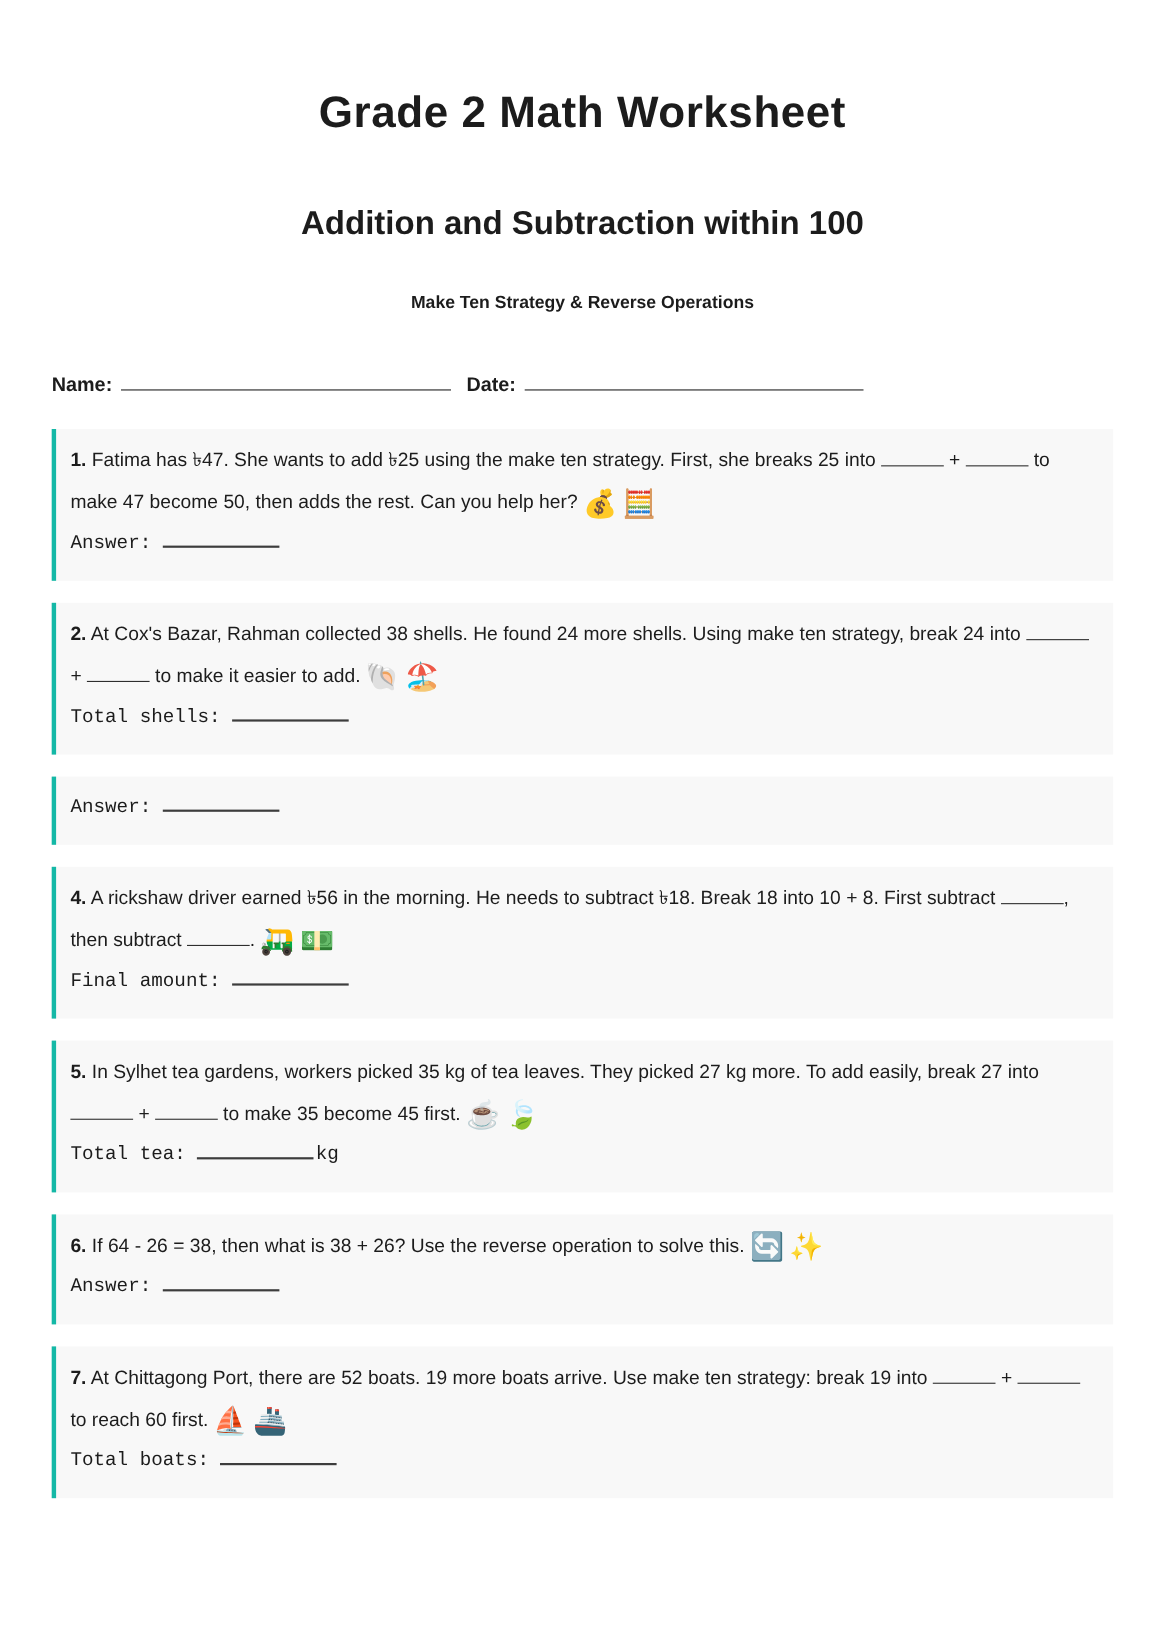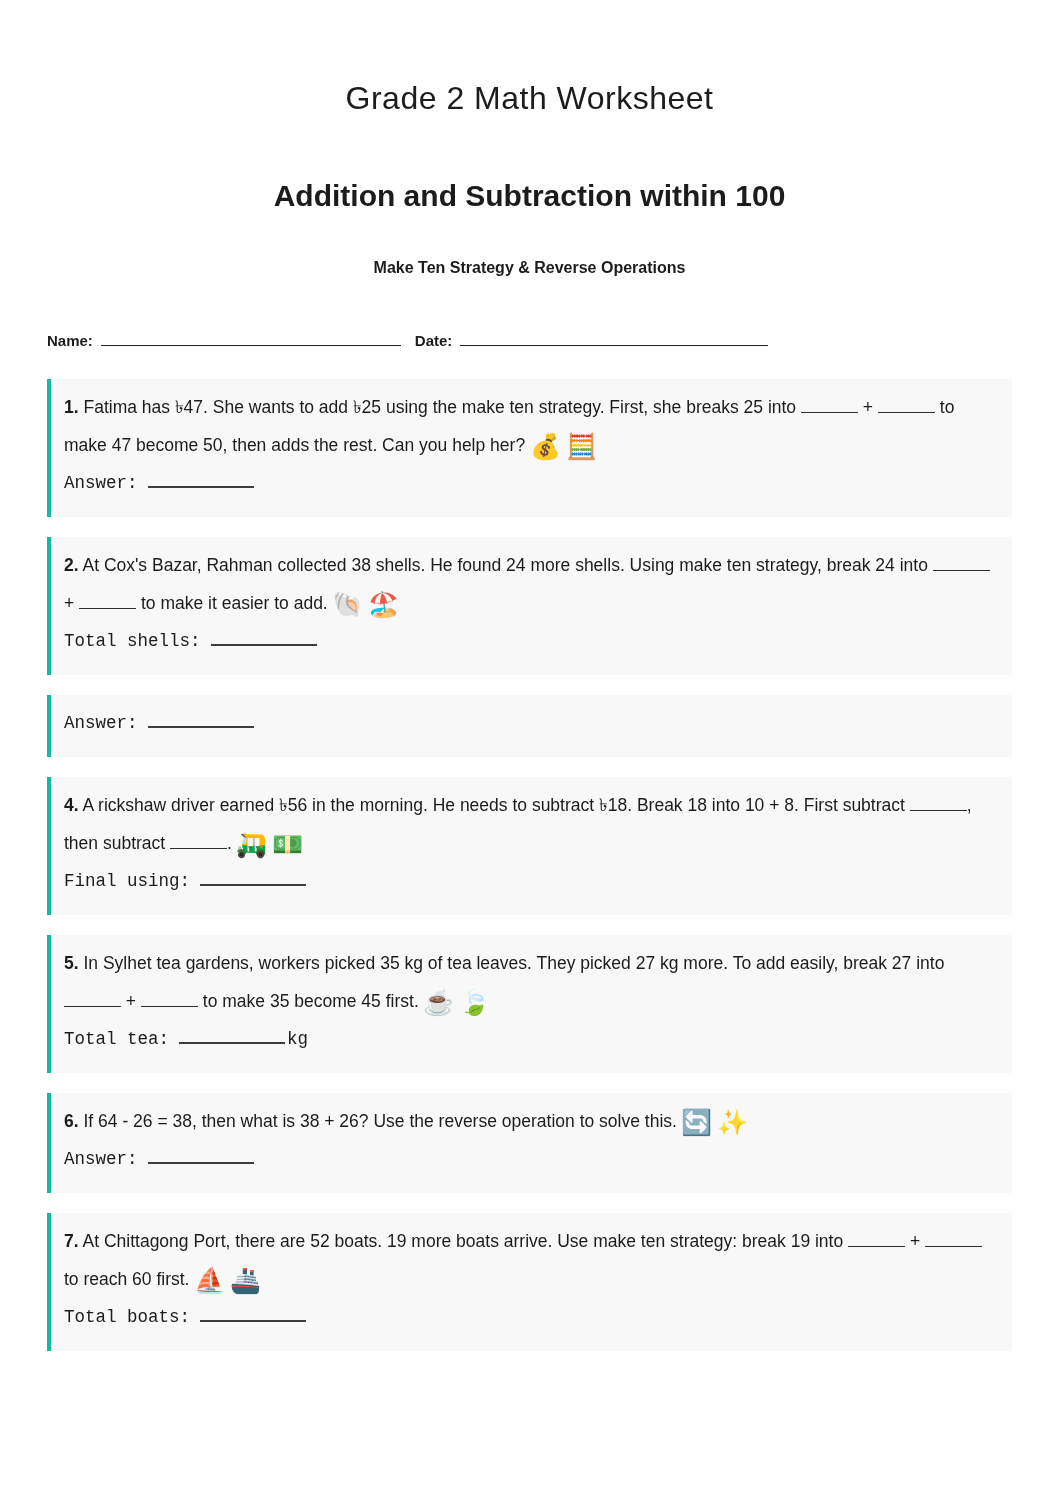--- a/index.html
+++ b/index.html
@@ -12,40 +12,40 @@
     min-height: 1498px;
     font-family: "Liberation Sans", sans-serif;
     color: #1c1c1c;
     position: relative;
   }
   .content {
     padding: 0 47px;
   }
   h1.title {
     text-align: center;
-    font-size: 32px;
-    font-weight: normal;
+    font-size: 40px;
+    font-weight: bold;
     margin: 80px 0 0 0;
     letter-spacing: 0.5px;
   }
   h2.subtitle {
     text-align: center;
     font-size: 30px;
     font-weight: bold;
     margin: 62px 0 0 0;
   }
   h3.topic {
     text-align: center;
     font-size: 16px;
     font-weight: bold;
     margin: 46px 0 0 0;
   }
   .namedate {
     margin-top: 54px;
-    font-size: 15px;
+    font-size: 18px;
     font-weight: bold;
     white-space: nowrap;
   }
   .writein-line {
     display: inline-block;
     border-bottom: 1.5px solid #222222;
     height: 14px;
     vertical-align: baseline;
   }
   .name-line { width: 300px; margin-left: 8px; margin-right: 14px; }
@@ -107,21 +107,21 @@
       </section>
       <section class="qbox">
         <p class="qtext"><span class="qnum">2.</span> <span>At Cox's Bazar, Rahman collected 38 shells. He found 24 more shells. Using make ten strategy, break 24 into </span><span class="blank"></span><span> + </span><span class="blank"></span><span> to make it easier to add. </span><span class="emoji">🐚</span><span> </span><span class="emoji">🏖️</span></p>
         <div class="answer-row"><span>Total shells:</span><span class="answer-line"></span></div>
       </section>
       <section class="qbox">
         <div class="answer-row"><span>Answer:</span><span class="answer-line"></span></div>
       </section>
       <section class="qbox">
         <p class="qtext"><span class="qnum">4.</span> <span>A rickshaw driver earned ৳56 in the morning. He needs to subtract ৳18. Break 18 into 10 + 8. First subtract </span><span class="blank"></span><span>, then subtract </span><span class="blank"></span><span>. </span><span class="emoji">🛺</span><span> </span><span class="emoji">💵</span></p>
-        <div class="answer-row"><span>Final using:</span><span class="answer-line"></span></div>
+        <div class="answer-row"><span>Final amount:</span><span class="answer-line"></span></div>
       </section>
       <section class="qbox">
         <p class="qtext"><span class="qnum">5.</span> <span>In Sylhet tea gardens, workers picked 35 kg of tea leaves. They picked 27 kg more. To add easily, break 27 into </span><span class="blank"></span><span> + </span><span class="blank"></span><span> to make 35 become 45 first. </span><span class="emoji">☕</span><span> </span><span class="emoji">🍃</span></p>
         <div class="answer-row"><span>Total tea:</span><span class="answer-line"></span><span class="answer-suffix">kg</span></div>
       </section>
       <section class="qbox">
         <p class="qtext"><span class="qnum">6.</span> <span>If 64 - 26 = 38, then what is 38 + 26? Use the reverse operation to solve this. </span><span class="emoji">🔄</span><span> </span><span class="emoji">✨</span></p>
         <div class="answer-row"><span>Answer:</span><span class="answer-line"></span></div>
       </section>
       <section class="qbox">

